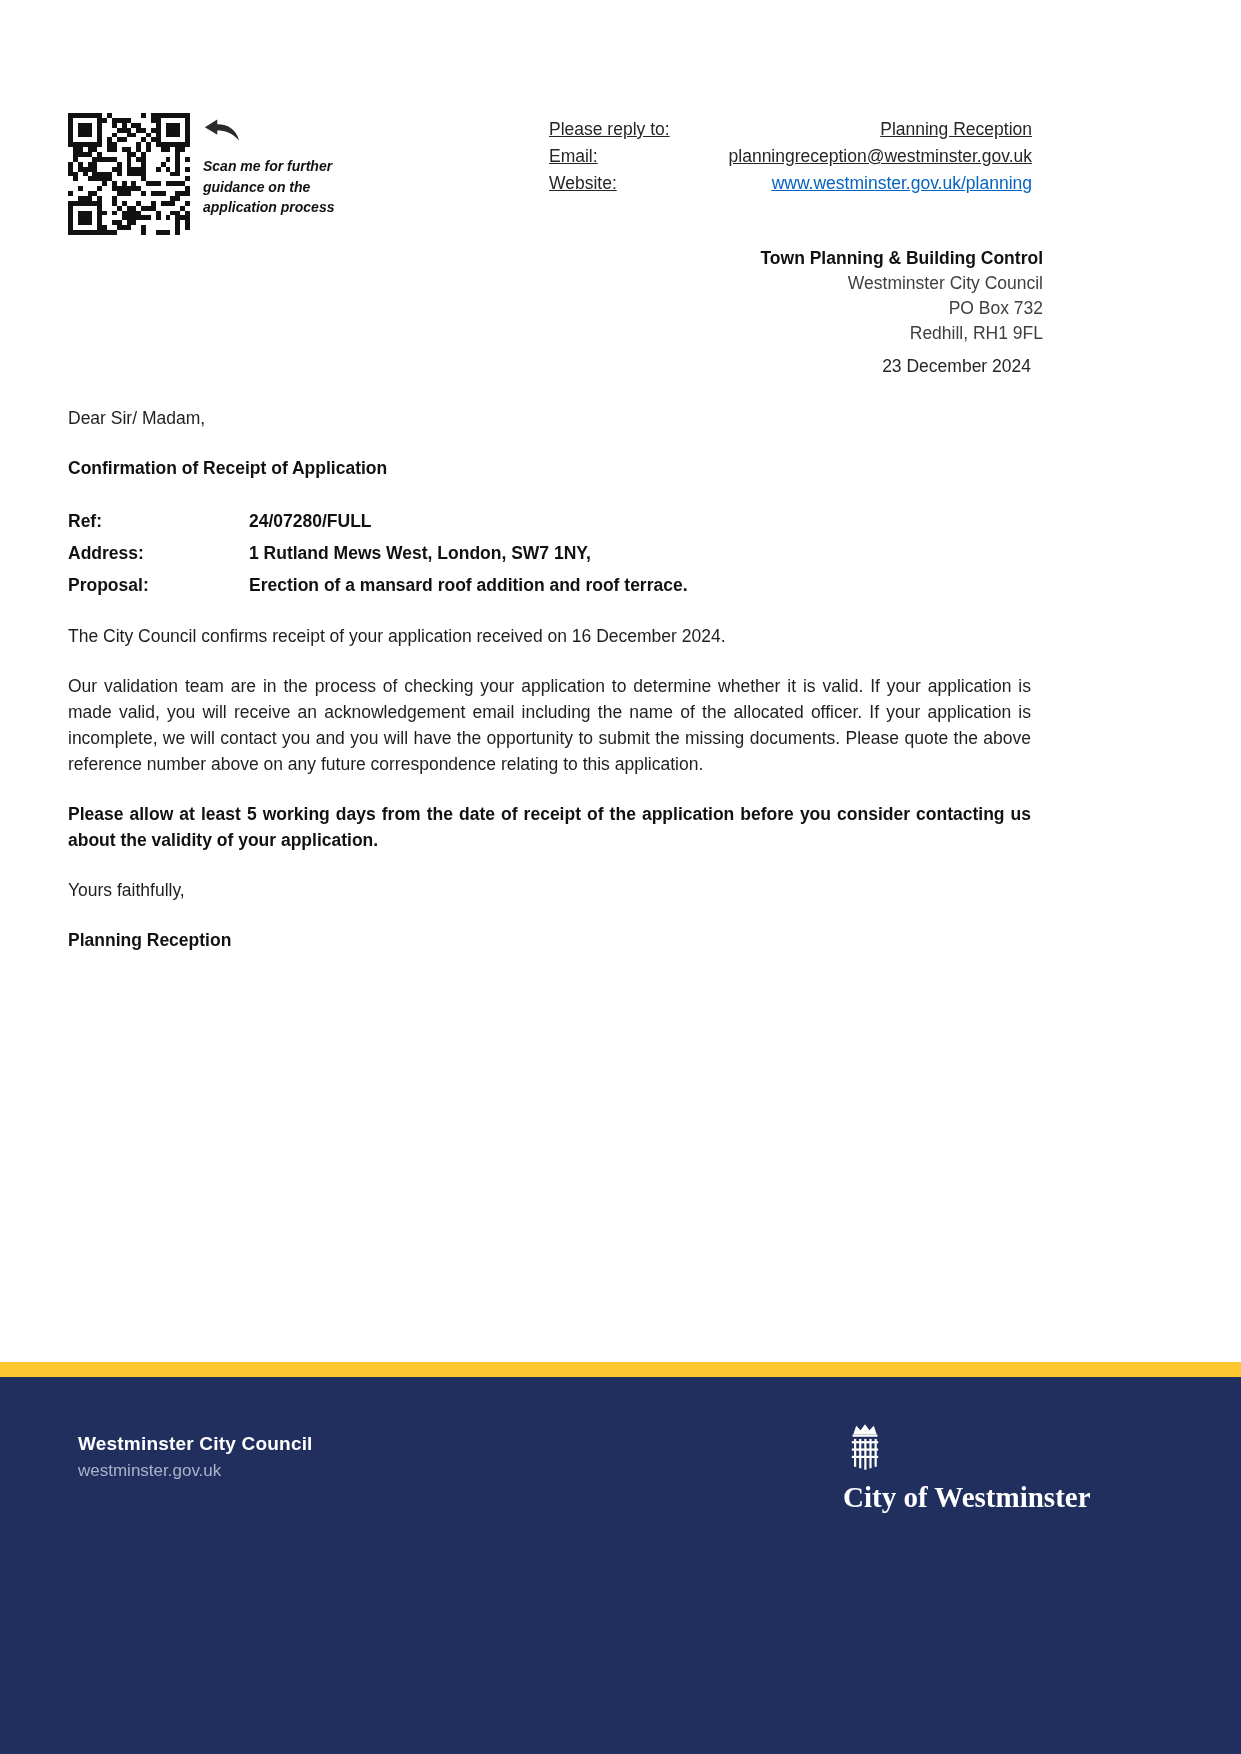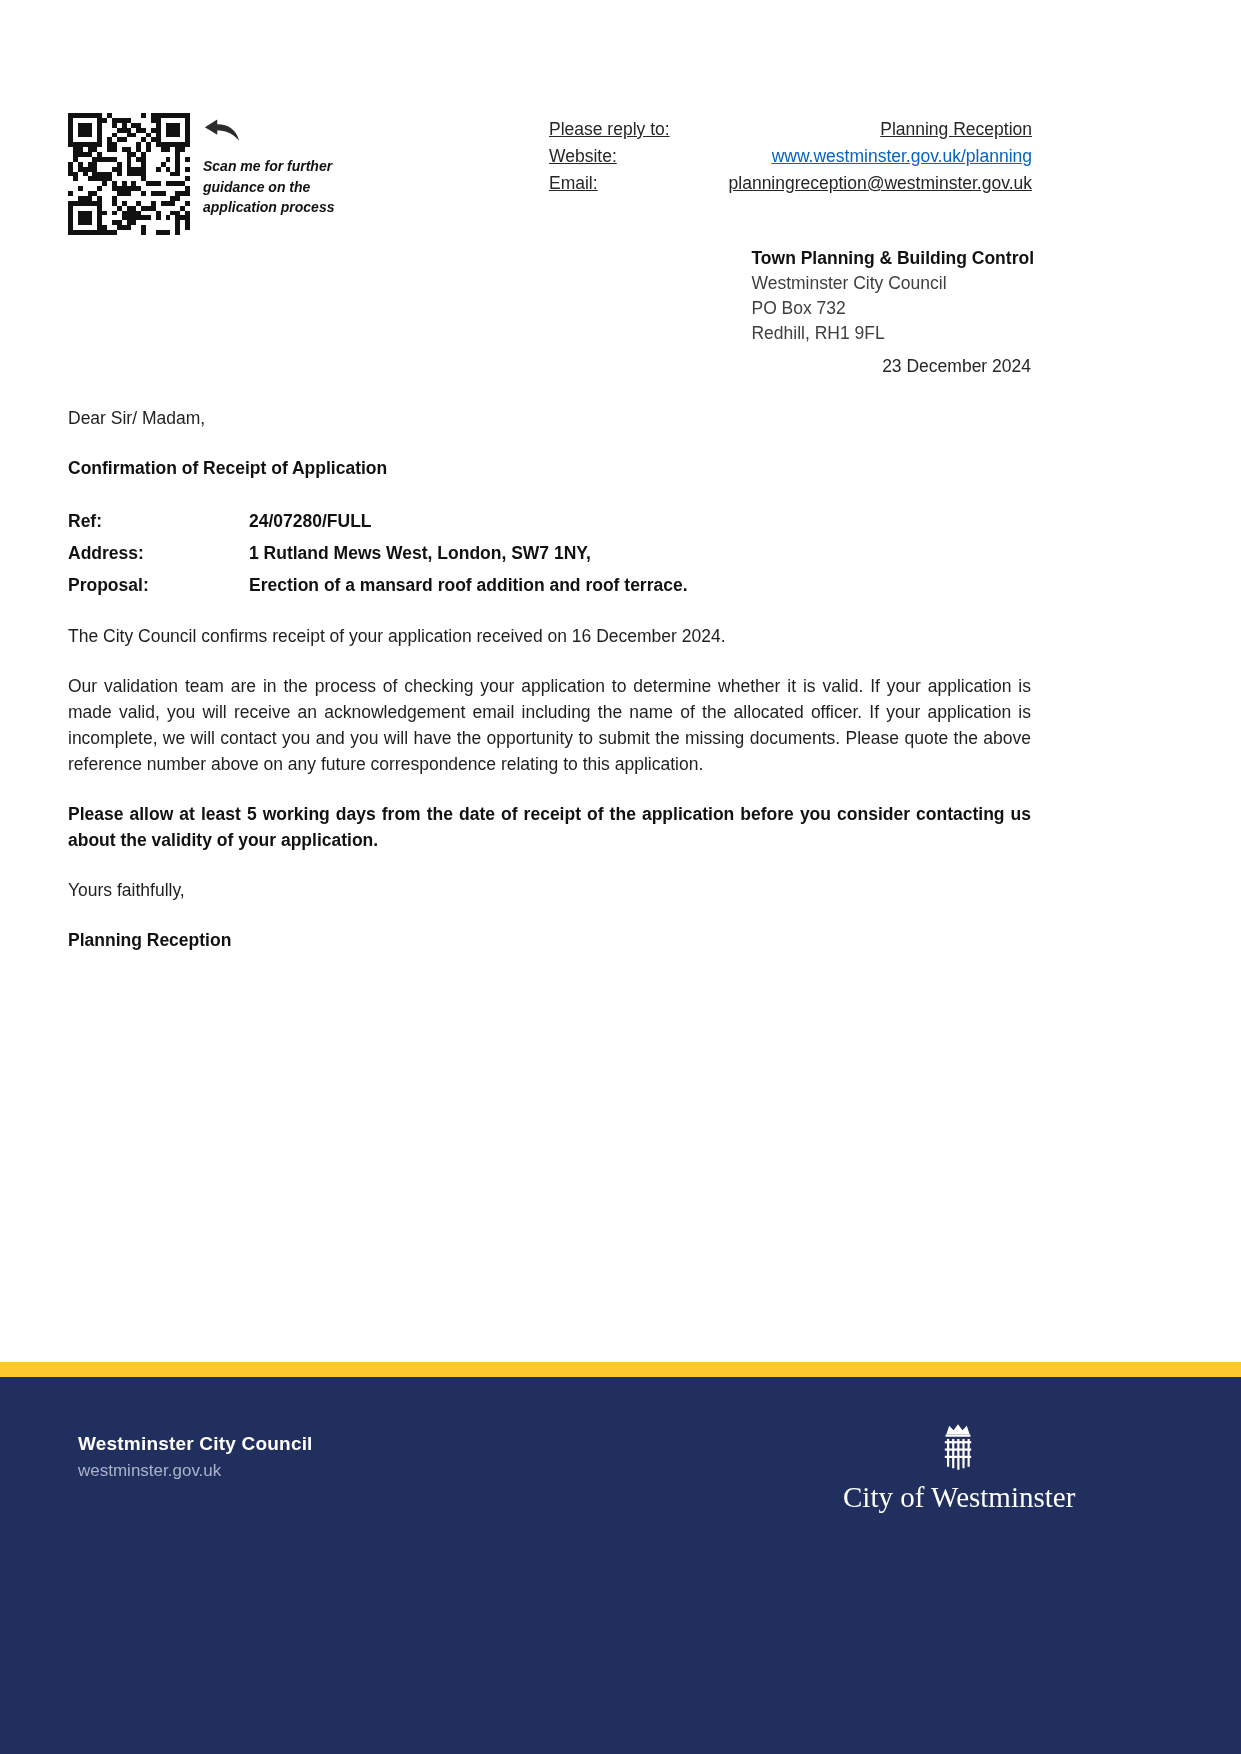--- a/index.html
+++ b/index.html
@@ -15,41 +15,41 @@
   .qr-side { position:absolute; left:203px; top:118px; width:142px; }
   .reply-arrow svg { width:38px; height:24px; fill:#2b2b2b; }
   .qr-caption { margin-top:10px; font-size:14px; line-height:20.5px; font-style:italic; font-weight:600; color:#111; }
   
   .contact-block { position:absolute; left:549px; top:116px; width:483px; font-size:17.5px; color:#262626; }
   .contact-row { display:flex; justify-content:space-between; align-items:baseline; line-height:27px;text-decoration:underline; }
   .contact-label { color:#262626; }
   .contact-value { text-align:right; }
   a.link { color:var(--link_blue,#0563c1); text-decoration:underline; cursor:pointer; }
   
-  .sender-block { position:absolute; right:207px; top:246px; text-align:left; font-size:17.5px; line-height:25px; }
+  .sender-block { position:absolute; right:198px; top:246px; text-align:right; font-size:17.5px; line-height:25px; }
   .sender-dept { font-weight:bold; color:#111; }
   .sender-line { color:#3f3f3f; }
   .date-line { position:absolute; right:210px; top:356px; font-size:17.5px; color:#262626; }
   
   .letter-body { position:absolute; left:68px; top:405px; width:963px; font-size:17.5px; line-height:26px; color:#1f1f1f; }
   .letter-body p { margin:0 0 24px; }
   .subject { font-weight:bold; color:#111; }
   .fields { margin:0 0 22px; }
   .field-row { display:flex; line-height:32px; font-weight:bold; color:#111;gap:36px; }
   .field-label { width:145px; flex:0 0 145px; }
   .para-justify { text-align:justify; }
   .notice { font-weight:bold; text-align:justify; color:#111; }
   .signature { font-weight:bold; color:#111; }
   
   .footer-yellow { position:absolute; left:0; top:1362px; width:100%; height:15px; background:var(--yellow,#fdc72f); }
   .footer-navy { position:absolute; left:0; top:1377px; width:100%; height:377px; background:var(--navy,#212f5f); }
   .footer-org { position:absolute; left:78px; top:56px; }
   .footer-org-name { font-size:19px; font-weight:bold; color:#ffffff; letter-spacing:.2px; }
   .footer-org-url { margin-top:6px; font-size:17px; color:#a9b2c9; }
-  .footer-logo { position:absolute; right:168px; top:44px; width:230px; text-align:center; }
+  .footer-logo { position:absolute; right:168px; top:44px; width:230px; text-align:left;font-weight:bold; }
   .footer-logo-icon svg { width:44px; height:52px; fill:#ffffff; }
   .footer-logo-caption { margin-top:4px; font-family:"Liberation Serif", serif; font-size:29px; color:#ffffff; white-space:nowrap; }
 </style>
 </head>
 <body style="--navy: #212f5f; --yellow: #fdc72f; --link_blue: #0563c1;">
 
 <div class="page">
 
   <div class="qr-box">
     <svg id="qr-svg" viewBox="0 0 25 25" xmlns="http://www.w3.org/2000/svg">
@@ -372,26 +372,26 @@
     </div>
     <div class="qr-caption">Scan me for further guidance on the application process</div>
   </div>
 
   <div class="contact-block">
     <div class="contact-row">
       <span class="contact-label">Please reply to:</span>
       <span class="contact-value">Planning Reception</span>
     </div>
     <div class="contact-row">
+      <span class="contact-label">Email:</span>
+      <span class="contact-value">planningreception@westminster.gov.uk</span>
+    </div>
+    <div class="contact-row">
       <span class="contact-label">Website:</span>
       <a class="contact-value link">www.westminster.gov.uk/planning</a>
-    </div>
-    <div class="contact-row">
-      <span class="contact-label">Email:</span>
-      <span class="contact-value">planningreception@westminster.gov.uk</span>
     </div>
   </div>
 
   <div class="sender-block">
     <div class="sender-dept">Town Planning &amp; Building Control</div>
     <div class="sender-line">Westminster City Council</div>
     <div class="sender-line">PO Box 732</div>
     <div class="sender-line">Redhill, RH1 9FL</div>
   </div>
   <div class="date-line">23 December 2024</div>

